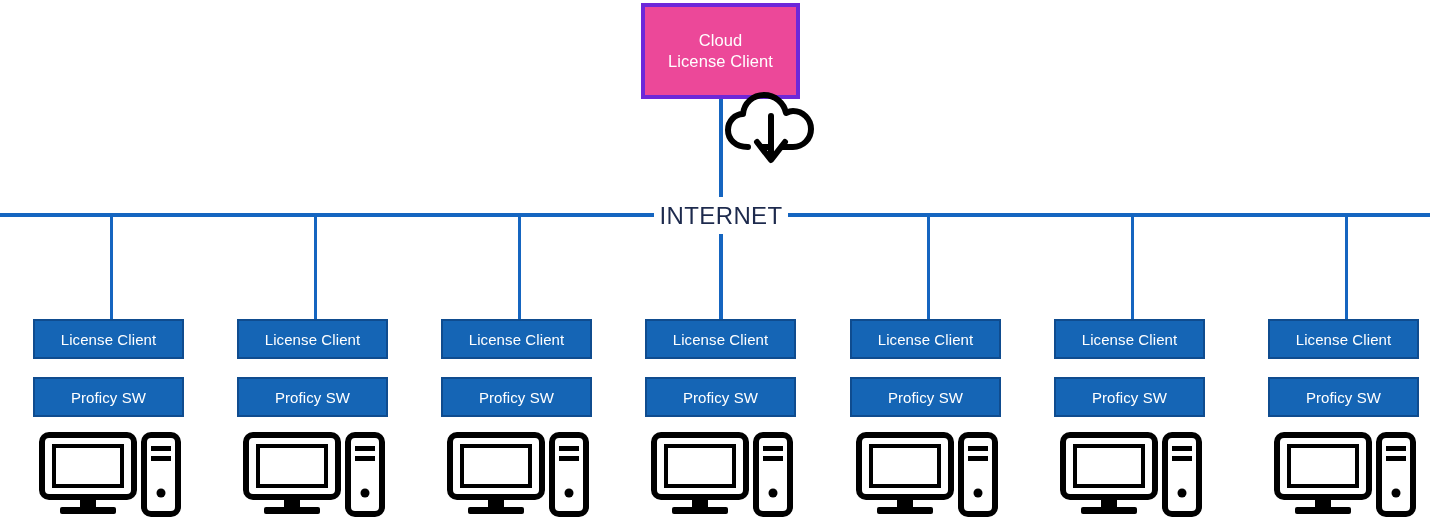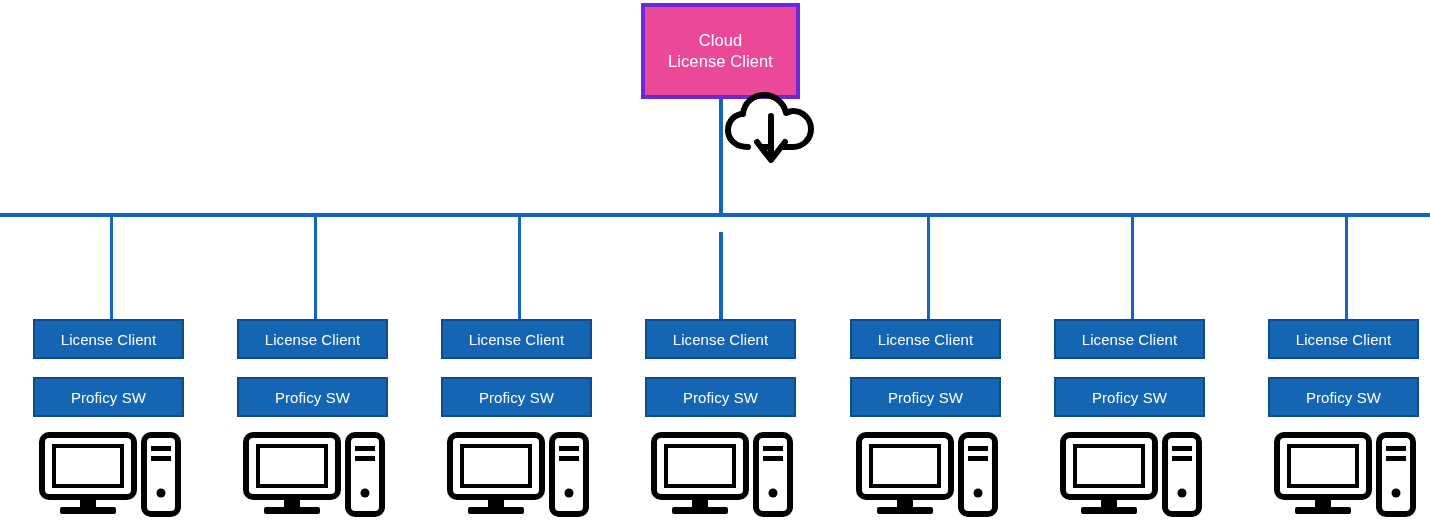--- a/index.html
+++ b/index.html
@@ -150,20 +150,23 @@
 
   <div class="cloud-icon">
     <svg viewBox="0 0 94 72" width="94" height="72" xmlns="http://www.w3.org/2000/svg">
       <path d="M24 55 C11 55 4 47 4 38 C4 29 11 22 19 22 C20 11 29 3 40 3 C51 3 60 11 62 21 C64 20 66 19 69 19 C79 19 87 27 87 37 C87 47 79 55 69 55 L58 55" fill="none" stroke="#000000" stroke-width="6" stroke-linecap="round" stroke-linejoin="round"></path>
       <path d="M38 55 L46 55" fill="none" stroke="#000000" stroke-width="6" stroke-linecap="round"></path>
       <line x1="47" y1="24" x2="47" y2="64" stroke="#000000" stroke-width="6" stroke-linecap="round"></line>
       <path d="M33 50 L47 68 L61 50" fill="none" stroke="#000000" stroke-width="6" stroke-linecap="round" stroke-linejoin="round"></path>
     </svg>
   </div>
 
+  <div class="internet-label">
+    <span>INTERNET</span>
+  </div>
 
   <div class="center-drop"></div>
 
   <div id="clients-layer">
       <div class="drop-line" style="left: 110px;"></div>
   <div class="client" style="left: 33px;">
     <div class="client-box top">
       <span>License Client</span>
     </div>
     <div class="client-box second">

